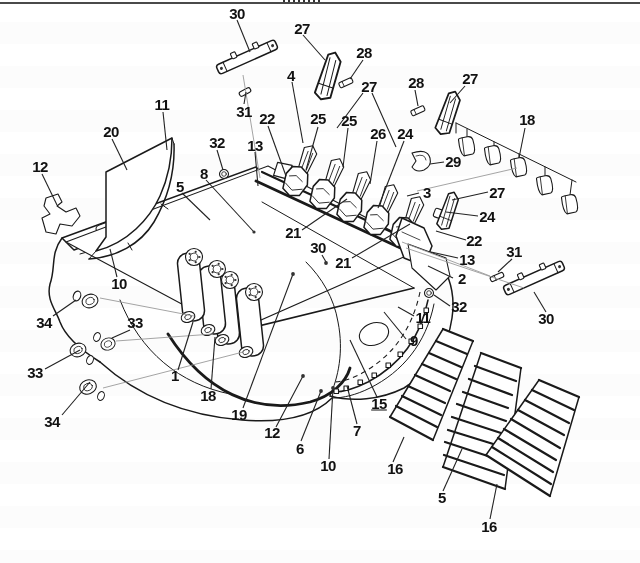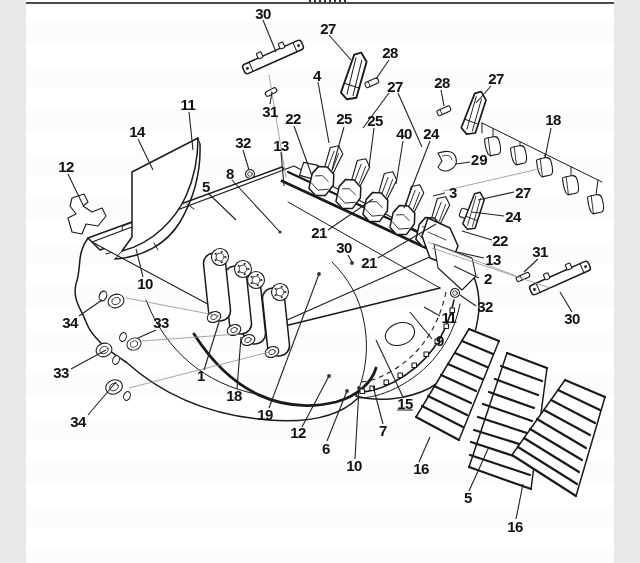--- a/index.html
+++ b/index.html
@@ -1,18 +1,18 @@
 <!DOCTYPE html>
 <html><head>
 <meta charset="utf-8">
 <style>
   html,body{margin:0;padding:0;background:#e8e8e8;}
   .canvas{
     position:relative;
-    width:588px;height:563px;
+    width:640px;height:563px;
     margin:0 auto;
     background:
       repeating-linear-gradient(180deg,#ffffff 0 22px,#fcfcfc 22px 44px);
     overflow:hidden;
     font-family:"Liberation Sans",sans-serif;
   }
   svg.art{position:absolute;left:0;top:0;}
   
   .sf {fill:#ffffff;stroke:#1a1a1a;stroke-width:1.5;stroke-linejoin:round;}
   .sf2{fill:#ffffff;stroke:#1a1a1a;stroke-width:1.1;stroke-linejoin:round;}
@@ -355,31 +355,31 @@
   <div class="callout-layer">
       <span class="callout" style="left: 237px; top: 13px;">30</span>
       <span class="callout" style="left: 302px; top: 28px;">27</span>
       <span class="callout" style="left: 364px; top: 52px;">28</span>
       <span class="callout" style="left: 291px; top: 75px;">4</span>
       <span class="callout" style="left: 369px; top: 86px;">27</span>
       <span class="callout" style="left: 416px; top: 82px;">28</span>
       <span class="callout" style="left: 470px; top: 78px;">27</span>
       <span class="callout" style="left: 244px; top: 111px;">31</span>
       <span class="callout" style="left: 162px; top: 104px;">11</span>
-      <span class="callout" style="left: 111px; top: 131px;">14</span>
+      <span class="callout" style="left: 111px; top: 131px;">20</span>
       <span class="callout" style="left: 527px; top: 119px;">18</span>
       <span class="callout" style="left: 217px; top: 142px;">32</span>
       <span class="callout" style="left: 255px; top: 145px;">13</span>
       <span class="callout" style="left: 267px; top: 118px;">22</span>
       <span class="callout" style="left: 318px; top: 118px;">25</span>
       <span class="callout" style="left: 349px; top: 120px;">25</span>
-      <span class="callout" style="left: 378px; top: 133px;">40</span>
+      <span class="callout" style="left: 378px; top: 133px;">26</span>
       <span class="callout" style="left: 405px; top: 133px;">24</span>
       <span class="callout" style="left: 40px; top: 166px;">12</span>
-      <span class="callout" style="left: 453px; top: 161px; font-family: Liberation Mono, monospace;">29</span>
+      <span class="callout" style="left: 453px; top: 161px;">29</span>
       <span class="callout" style="left: 204px; top: 173px;">8</span>
       <span class="callout" style="left: 180px; top: 186px;">5</span>
       <span class="callout" style="left: 427px; top: 192px;">3</span>
       <span class="callout" style="left: 497px; top: 192px;">27</span>
       <span class="callout" style="left: 487px; top: 216px;">24</span>
       <span class="callout" style="left: 474px; top: 240px;">22</span>
       <span class="callout" style="left: 467px; top: 259px;">13</span>
       <span class="callout" style="left: 462px; top: 278px;">2</span>
       <span class="callout" style="left: 514px; top: 251px;">31</span>
       <span class="callout" style="left: 546px; top: 318px;">30</span>

